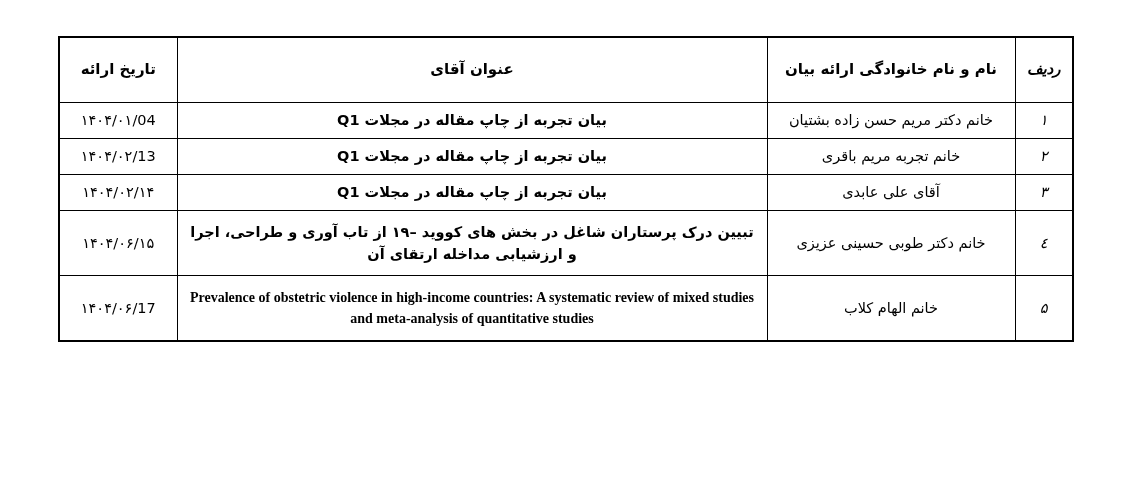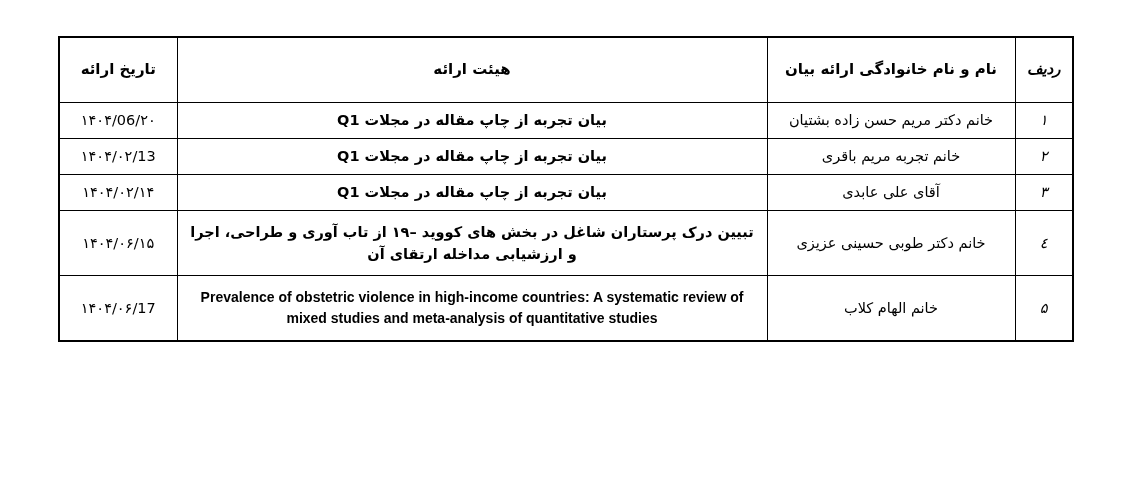--- a/index.html
+++ b/index.html
@@ -57,21 +57,21 @@
   col.c-row { width: 58px; }
   col.c-name { width: 248px; }
   col.c-title { width: 590px; }
   col.c-date { width: 118px; }
 
   td.cell-row, th.th-row { font-weight: normal; font-style: italic; }
   td.cell-date { font-weight: normal; letter-spacing: 0.2px; }
   td.cell-title { font-weight: bold; }
   td.cell-title.latin {
     direction: ltr;
-    font-family: Liberation Sans, sans-serif;
+    font-family: Liberation Serif, serif;
     font-size: 14px;
     line-height: 1.5;
   }
   tr.r1 td, tr.r2 td, tr.r3 td { height: 27px; }
   tr.r4 td { height: 56px; }
   tr.r5 td { height: 56px; }
   td.cell-name { font-weight: normal; }
 </style>
 </head>
 <body>
@@ -84,30 +84,30 @@
       <colgroup>
         <col class="c-row">
         <col class="c-name">
         <col class="c-title">
         <col class="c-date">
       </colgroup>
       <thead>
         <tr>
           <th class="th-row">ردیف</th>
           <th>نام و نام خانوادگی ارائه بیان</th>
-          <th>هیئت ارائه</th>
+          <th>عنوان آقای</th>
           <th>تاریخ ارائه</th>
         </tr>
       </thead>
       <tbody>
         <tr class="r1">
           <td class="cell-row">۱</td>
           <td class="cell-name">خانم دکتر مریم حسن زاده بشتیان</td>
           <td class="cell-title">بیان تجربه از چاپ مقاله در مجلات Q1</td>
-          <td class="cell-date">۱۴۰۴/06/۲۰</td>
+          <td class="cell-date">۱۴۰۴/۰۱/04</td>
         </tr>
         <tr class="r2">
           <td class="cell-row">۲</td>
           <td class="cell-name">خانم تجربه مریم باقری</td>
           <td class="cell-title">بیان تجربه از چاپ مقاله در مجلات Q1</td>
           <td class="cell-date">۱۴۰۴/۰۲/13</td>
         </tr>
         <tr class="r3">
           <td class="cell-row">۳</td>
           <td class="cell-name">آقای علی عابدی</td>

